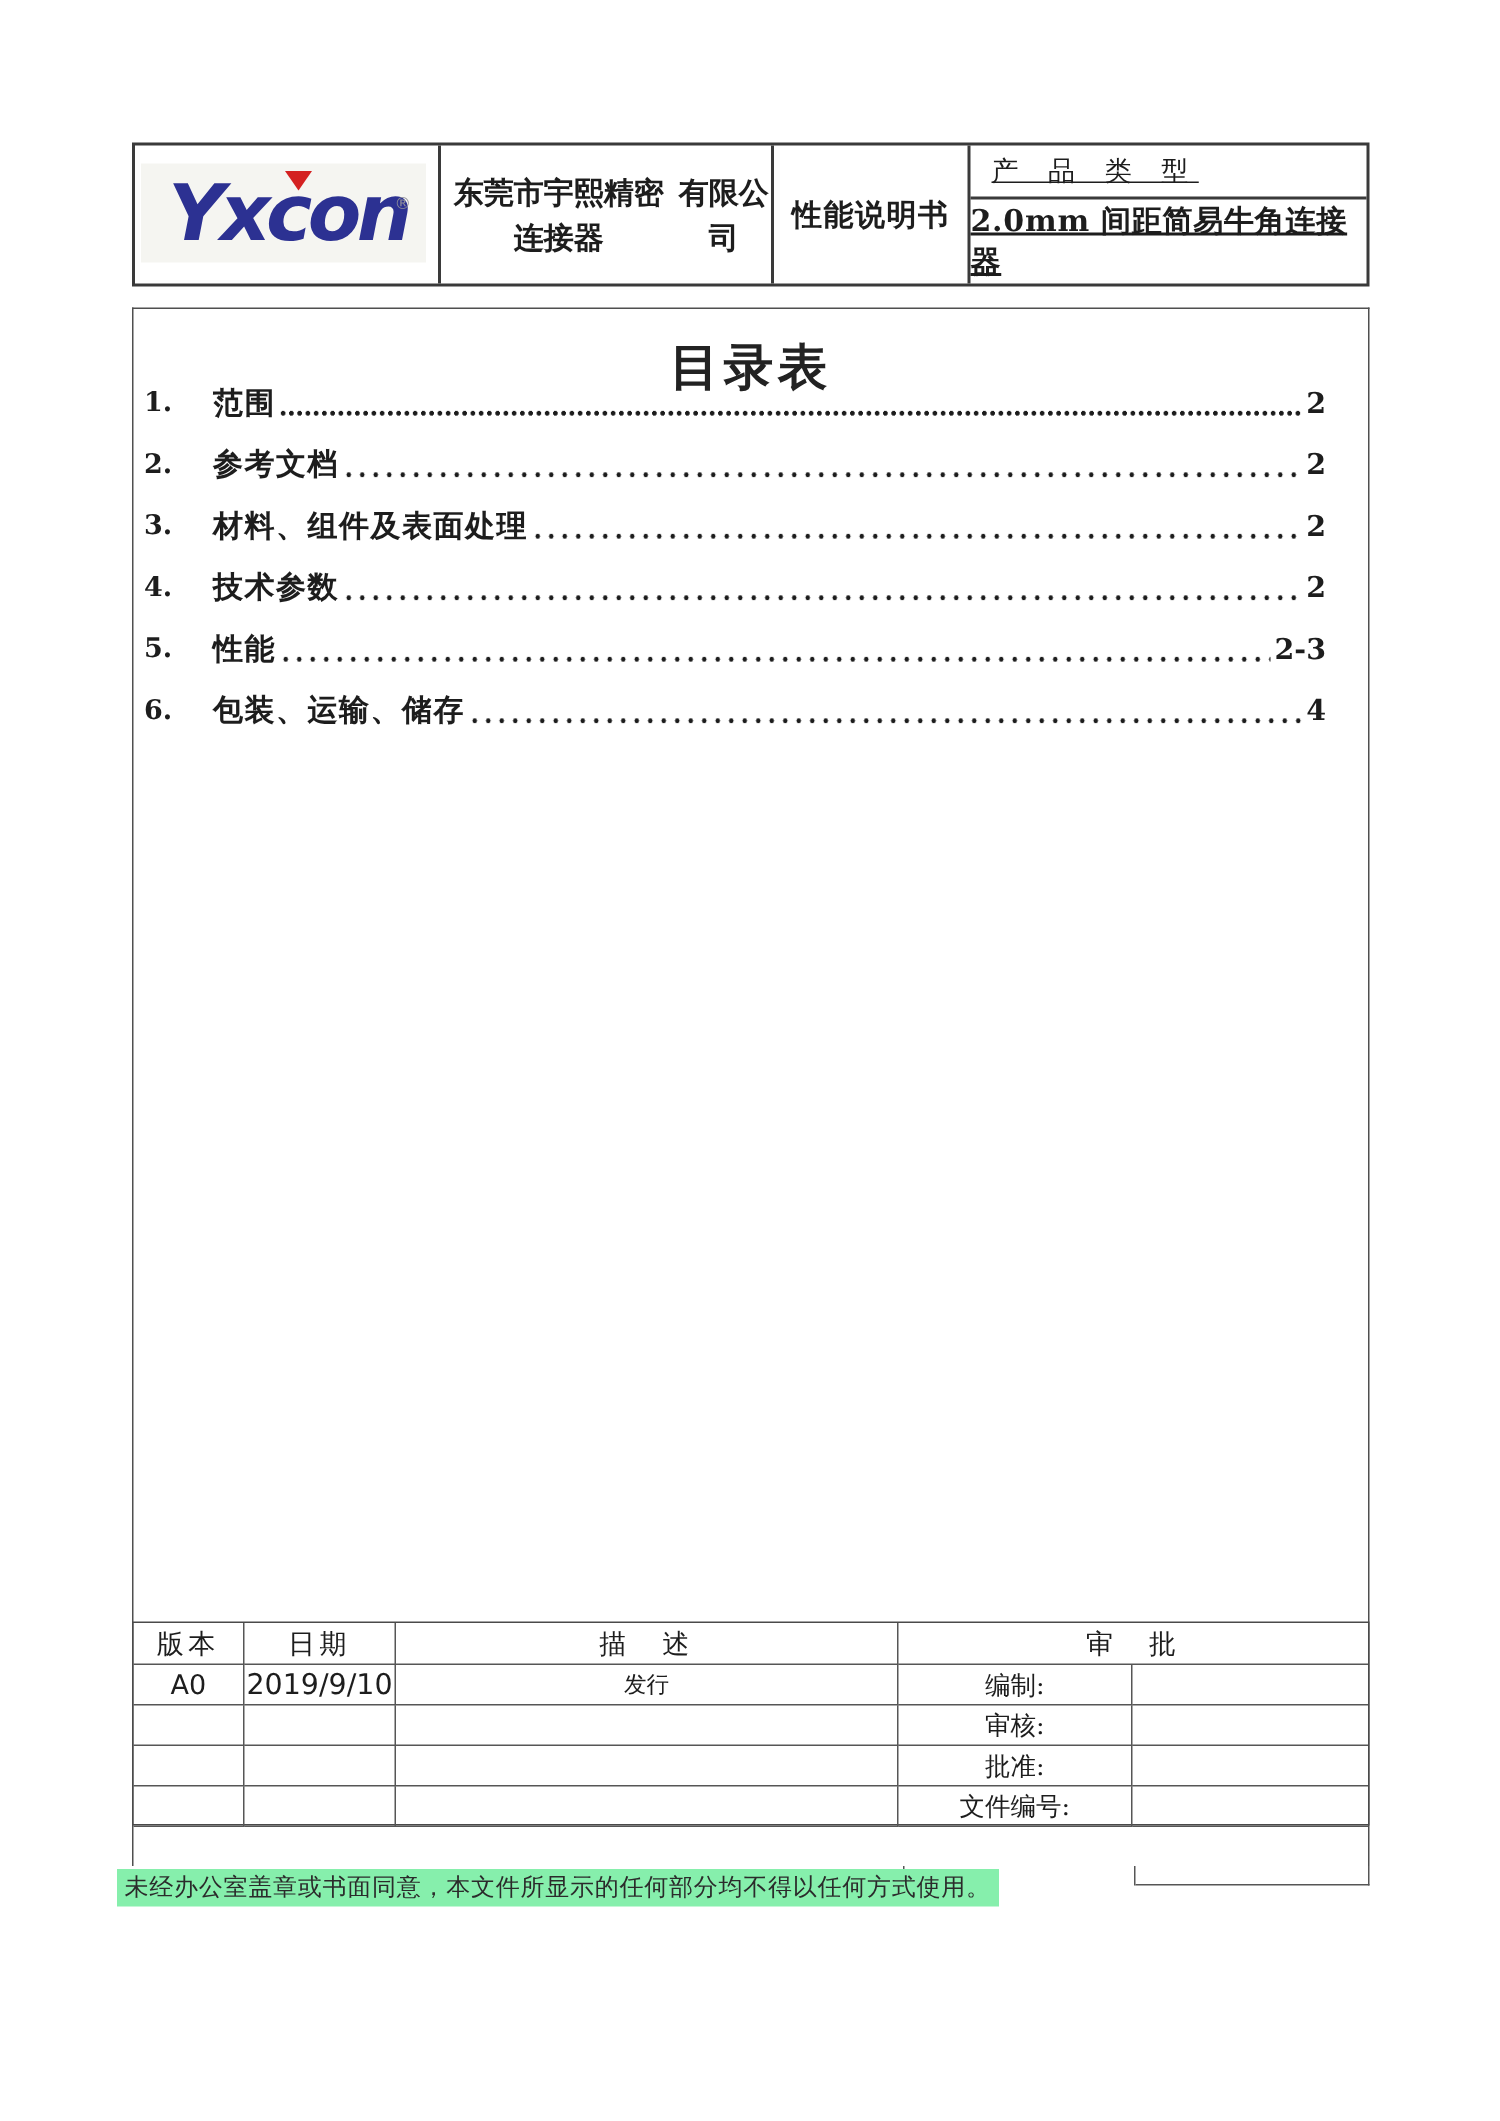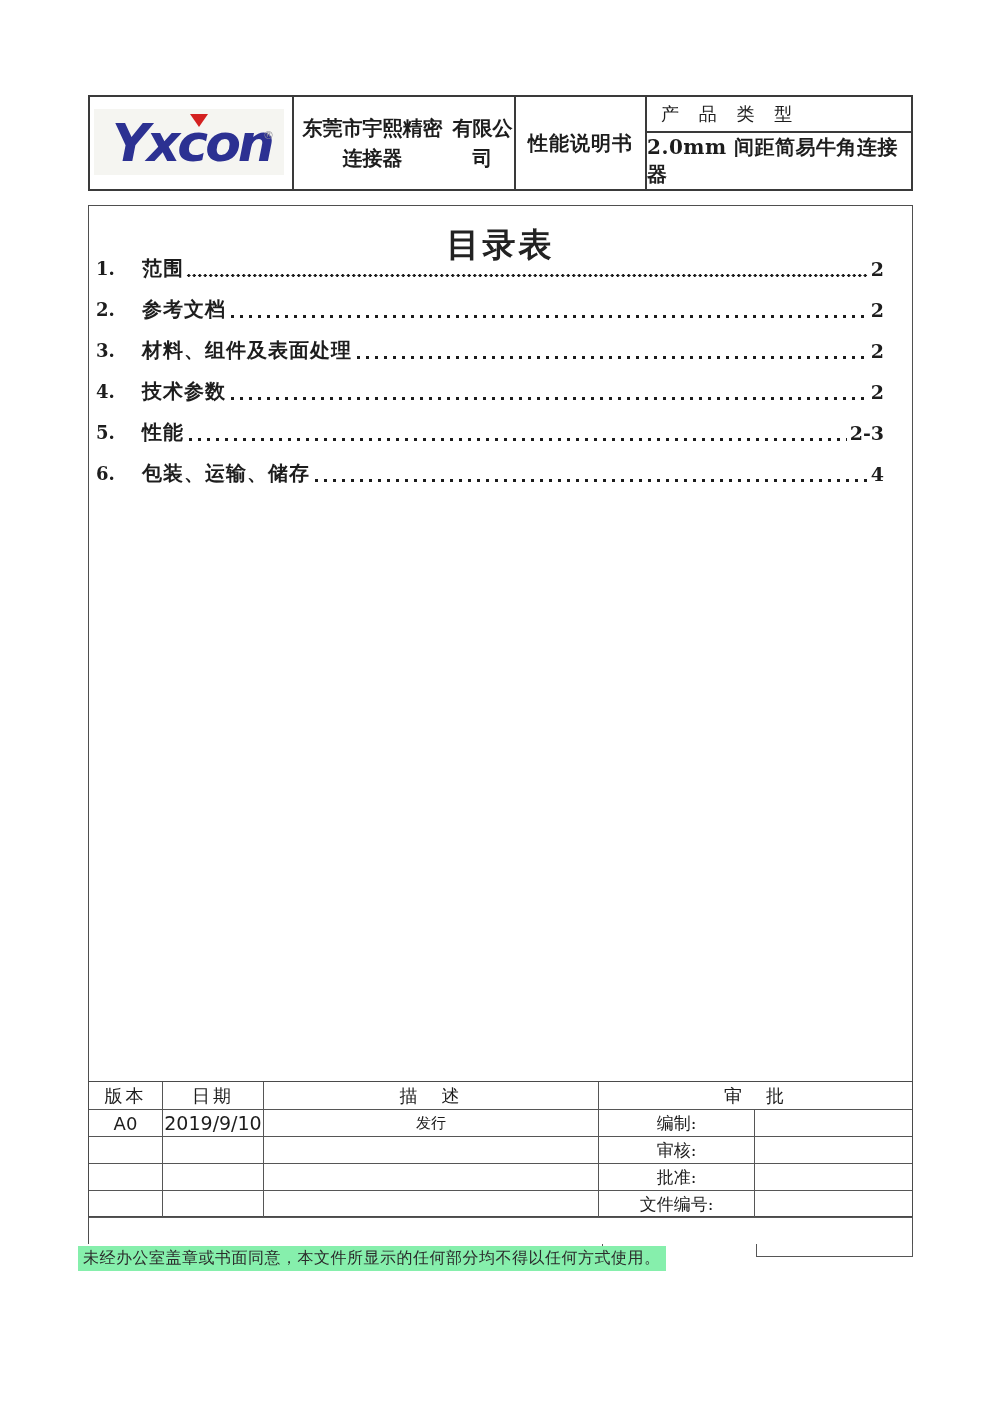--- a/index.html
+++ b/index.html
@@ -5,21 +5,21 @@
   html,body{margin:0;padding:0;background:#ffffff;}
   .page{position:relative;width:1000px;height:1414px;background:#ffffff;overflow:hidden;
         font-family:"DejaVu Serif", serif;color:#1d1d1d;}
 
   
   .header-table{position:absolute;left:88px;top:95px;width:825px;height:96px;
     box-sizing:border-box;border:2px solid #3a3a3a;display:grid;
     grid-template-columns:204px 222px 131px auto;}
   .h-cell{box-sizing:border-box;border-right:2px solid #3a3a3a;display:flex;
     align-items:center;justify-content:center;}
-  .h-cell:last-child{border-right:none;}
+  .h-cell:last-child{border-right:none;text-decoration:underline;}
 
   .logo-cell{position:relative;}
   .logo-bg{position:absolute;left:4px;top:12px;right:8px;bottom:14px;background:#f5f5f1;}
   .logo-text{position:relative;font-family:"DejaVu Sans", sans-serif;font-style:italic;
     font-weight:800;font-size:52px;letter-spacing:-3px;color:#2c3192;line-height:1;
     padding-left:2px;}
   .logo-triangle{position:absolute;left:100px;top:17px;width:0;height:0;
     border-left:9px solid transparent;border-right:9px solid transparent;
     border-top:13px solid #d42121;}
   .logo-reg{position:absolute;right:18px;top:32px;font-size:11px;color:#8f8f99;

